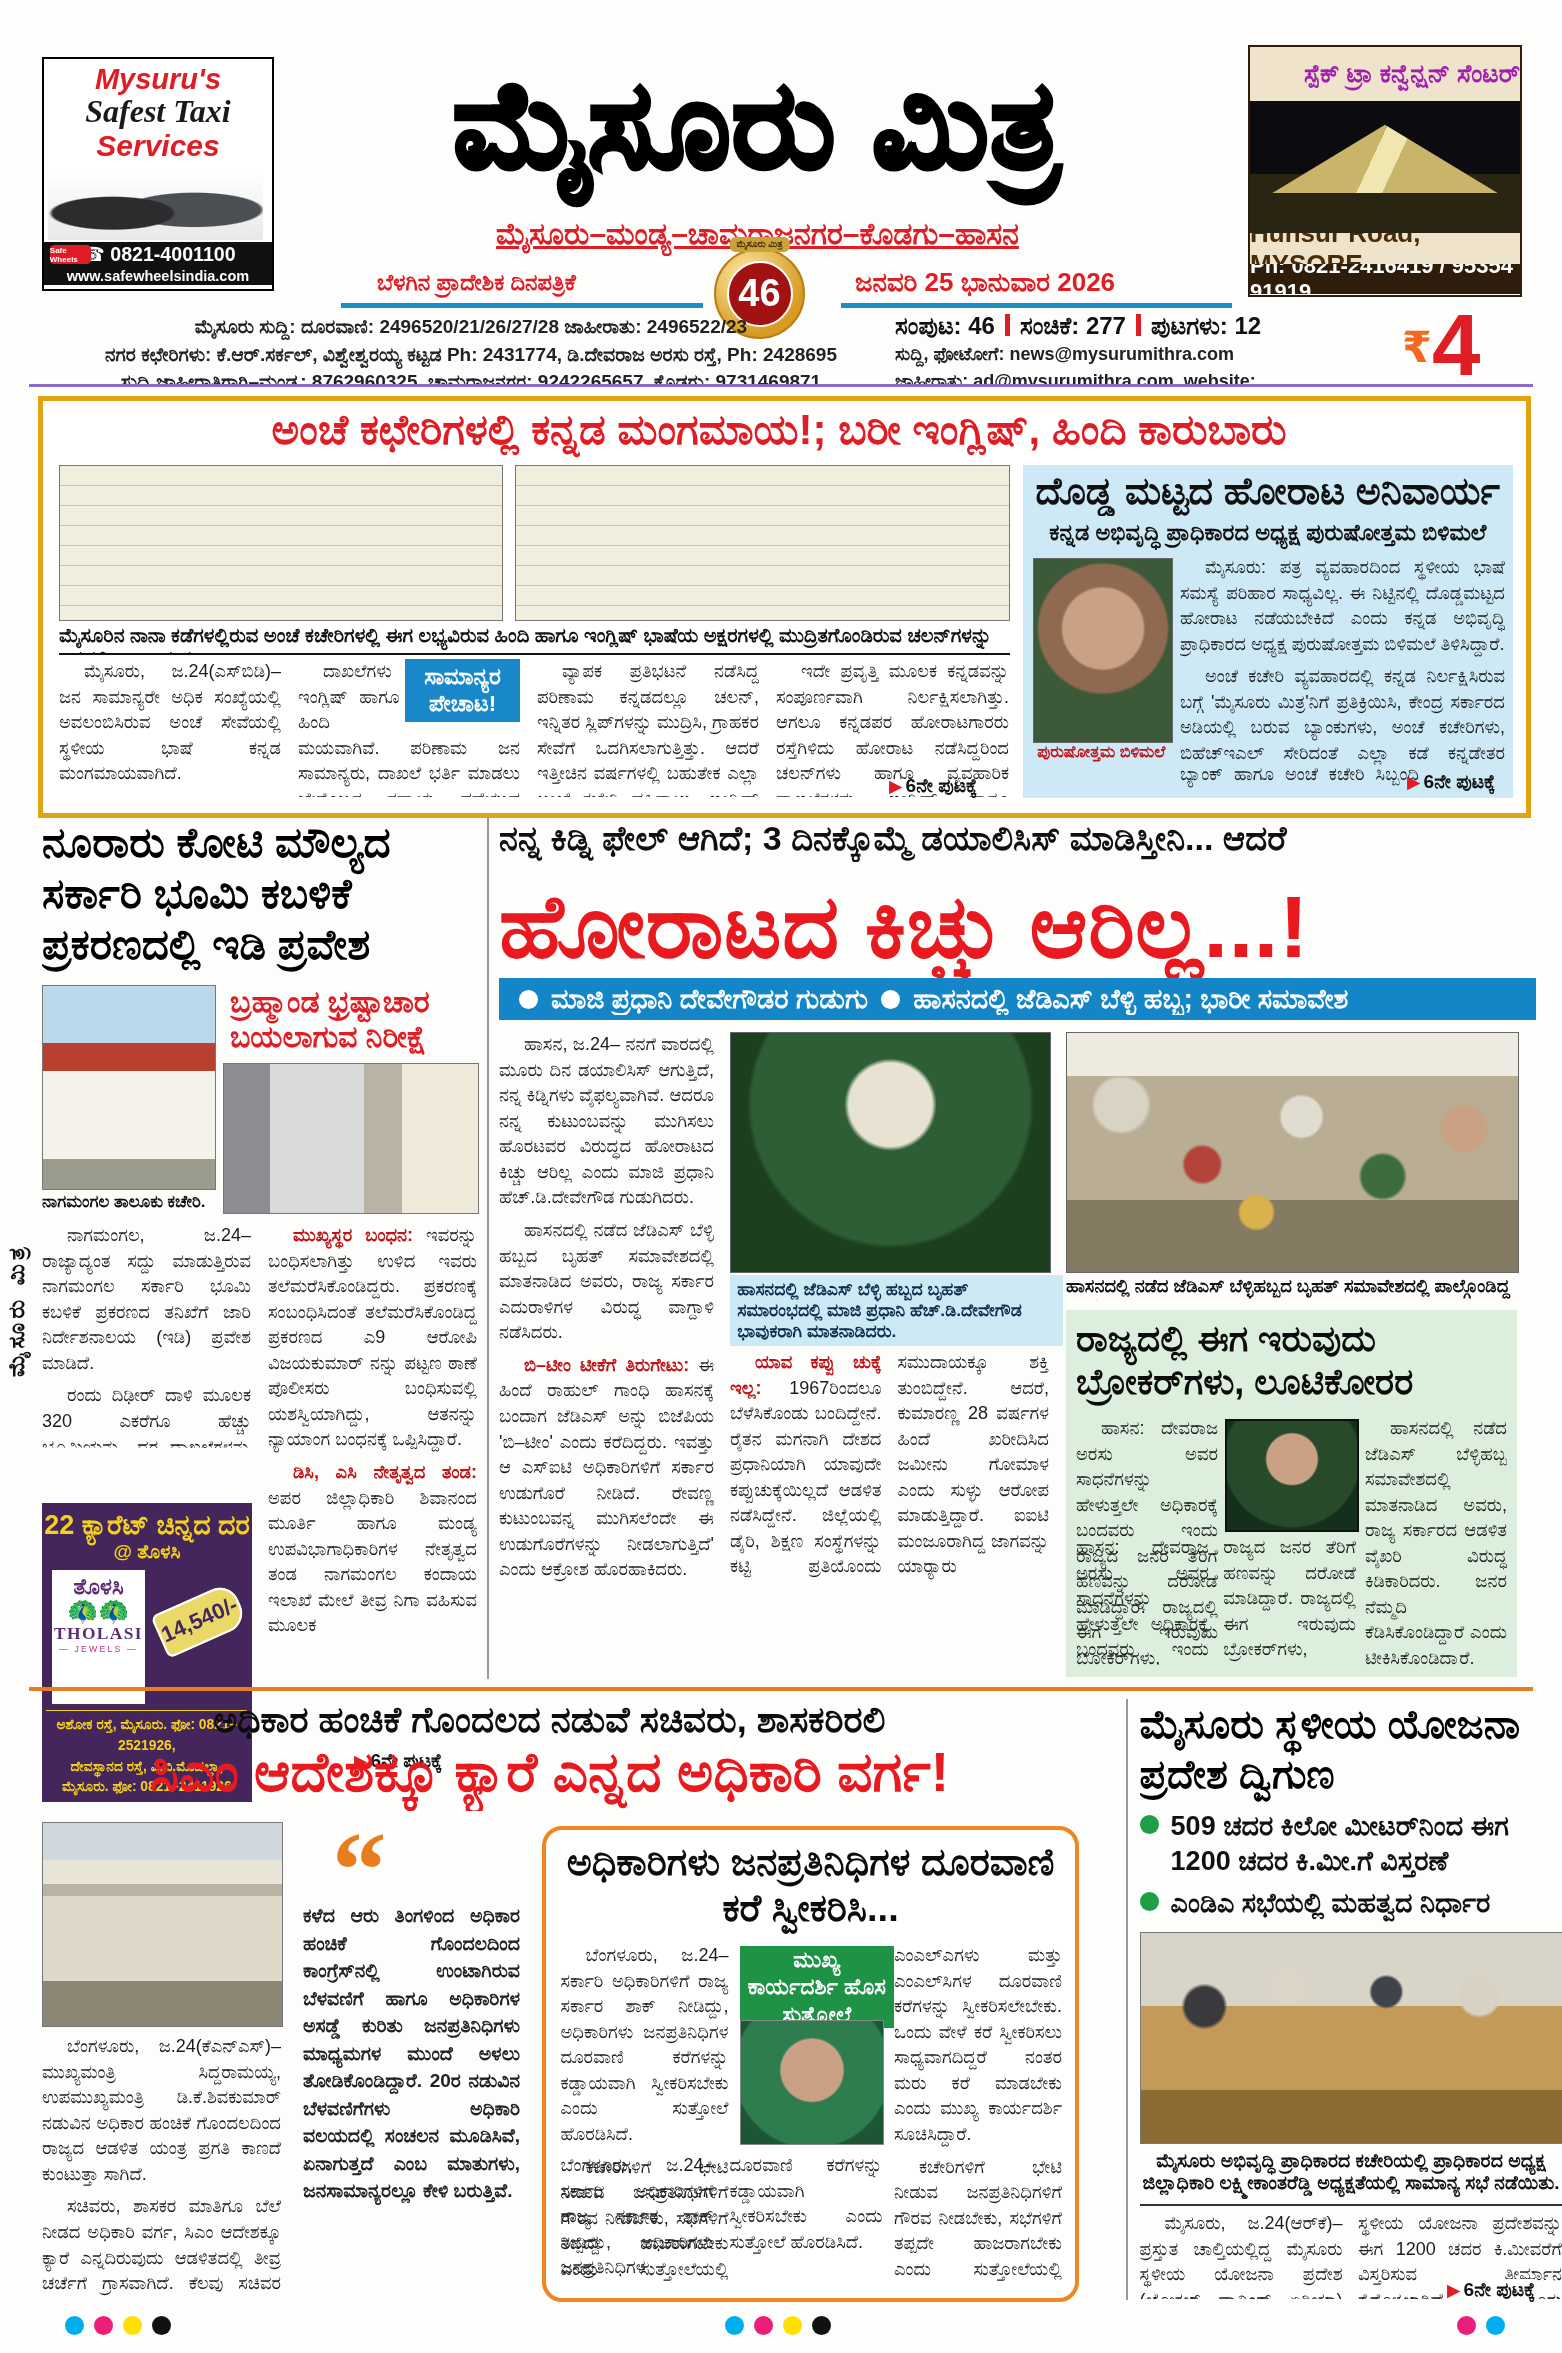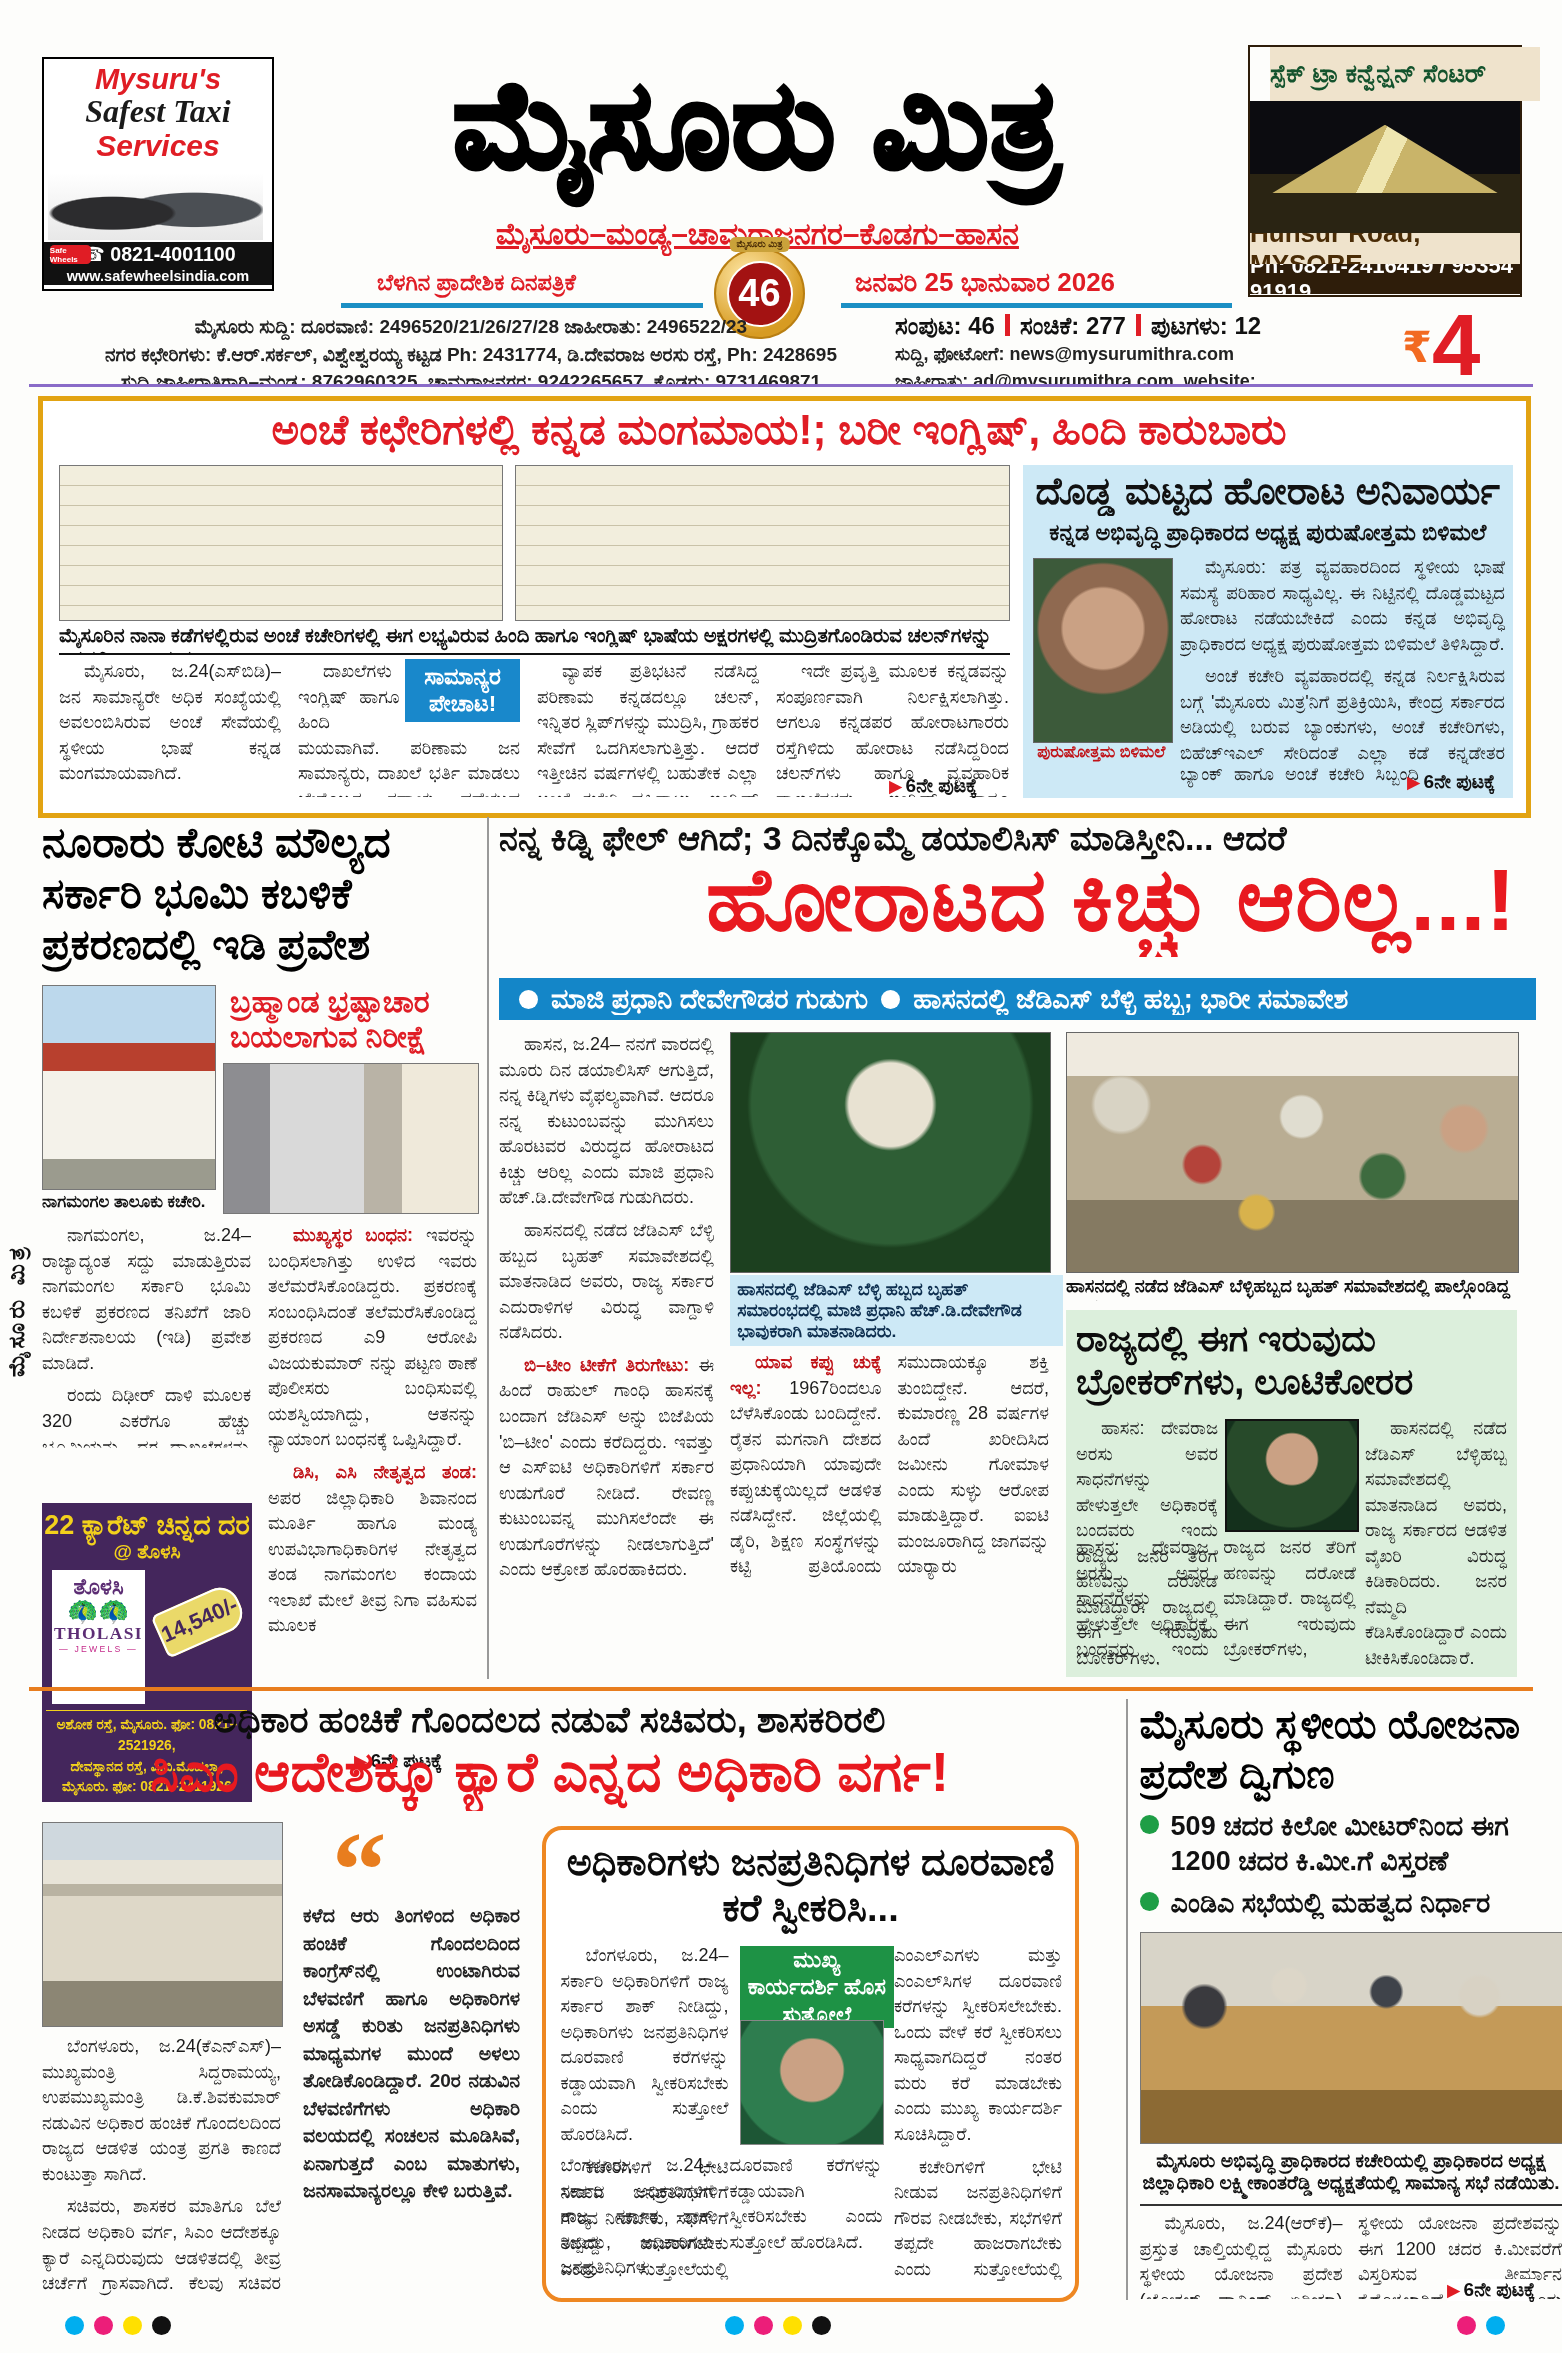--- a/index.html
+++ b/index.html
@@ -35,21 +35,21 @@
 
   
   .adbox{border:2.2px solid #000;background:#fff;}
   .taxi-t1{color:#e01d25;font-size:29px;font-weight:900;font-style:italic;line-height:1;}
   .taxi-t2{color:#1a1a1a;font-size:32px;font-weight:bold;font-style:italic;font-family:"Liberation Serif",serif;line-height:1.1;}
   .taxi-t3{color:#e01d25;font-size:30px;font-weight:900;font-style:italic;line-height:1.1;}
   .ph-cars{background:radial-gradient(ellipse at 30% 60%,#2c2c2e 0 28%,transparent 30%),
             radial-gradient(ellipse at 68% 55%,#4b4f54 0 32%,transparent 34%),linear-gradient(#fff,#e8e8e8);}
   .taxi-phone{background:#111;color:#fff;font-size:19.6px;font-weight:bold;display:flex;align-items:center;justify-content:center;}
   .taxi-web{background:#111;color:#fff;font-size:14.5px;font-weight:bold;display:flex;align-items:center;justify-content:center;}
-  .conv-head{background:#efe3cc;color:#14532d;font-size:25px;font-weight:900;display:flex;align-items:center;justify-content:flex-start;margin-left:20px;}
+  .conv-head{background:#efe3cc;color:#a21caf;font-size:25px;font-weight:900;display:flex;align-items:center;justify-content:flex-end;}
   .ph-conv{background:linear-gradient(#0c0c10 0 55%,#2a2413 55% 100%);position:relative;}
   .ph-conv .roof{position:absolute;left:8%;top:18%;width:84%;height:52%;
       background:linear-gradient(115deg,#c9b469 0 45%,#efe6b0 45% 55%,#c9b469 55%);
       clip-path:polygon(50% 0,100% 100%,0 100%);}
   .conv-road{background:#efe3cc;color:#4a2c06;font-size:26px;font-weight:bold;display:flex;align-items:center;justify-content:center;}
   .conv-ph{background:#2e1d0a;color:#fff;font-size:22px;font-weight:bold;display:flex;align-items:center;justify-content:center;}
 
   
   .goldbox{border:5.8px solid #e2a312;background:#fff;}
   .h-red-banner{color:#e01d25;font-size:42px;font-weight:900;line-height:1.1;}
@@ -315,21 +315,21 @@
   <div class="s cont" style="left:312px;top:933px;">
     <span class="tri">▶</span>
     <span class="txt">6ನೇ ಪುಟಕ್ಕೆ</span>
   </div>
 </div>
 
 <div class="s" style="left:487px;top:817px;width:1032px;height:862px;border-left:2.2px solid #999;padding-left:0;">
   <div class="s clip kicker" style="left:10px;top:2.9px;width:1017px;height:42px;">
     <span>ನನ್ನ ಕಿಡ್ನಿ ಫೇಲ್ ಆಗಿದೆ; 3 ದಿನಕ್ಕೊಮ್ಮೆ ಡಯಾಲಿಸಿಸ್ ಮಾಡಿಸ್ತೀನಿ... ಆದರೆ</span>
   </div>
-  <div class="s clip h-main-red" style="left:10px;top:39px;width:1017px;height:101px;text-align:right;">
+  <div class="s clip h-main-red" style="left:10px;top:66px;width:1017px;height:101px;">
     <span>ಹೋರಾಟದ ಕಿಚ್ಚು ಆರಿಲ್ಲ...!</span>
   </div>
   <div class="s bluebar" style="left:10px;top:161px;width:1017px;height:42px;">
     <span class="wdot"></span>
     <span class="clip">ಮಾಜಿ ಪ್ರಧಾನಿ ದೇವೇಗೌಡರ ಗುಡುಗು</span>
     <span class="wdot"></span>
     <span class="clip">ಹಾಸನದಲ್ಲಿ ಜೆಡಿಎಸ್ ಬೆಳ್ಳಿ ಹಬ್ಬ; ಭಾರೀ ಸಮಾವೇಶ</span>
   </div>
 
   <div class="s clip bodytxt just" style="left:10px;top:215px;width:215px;height:645px;">

